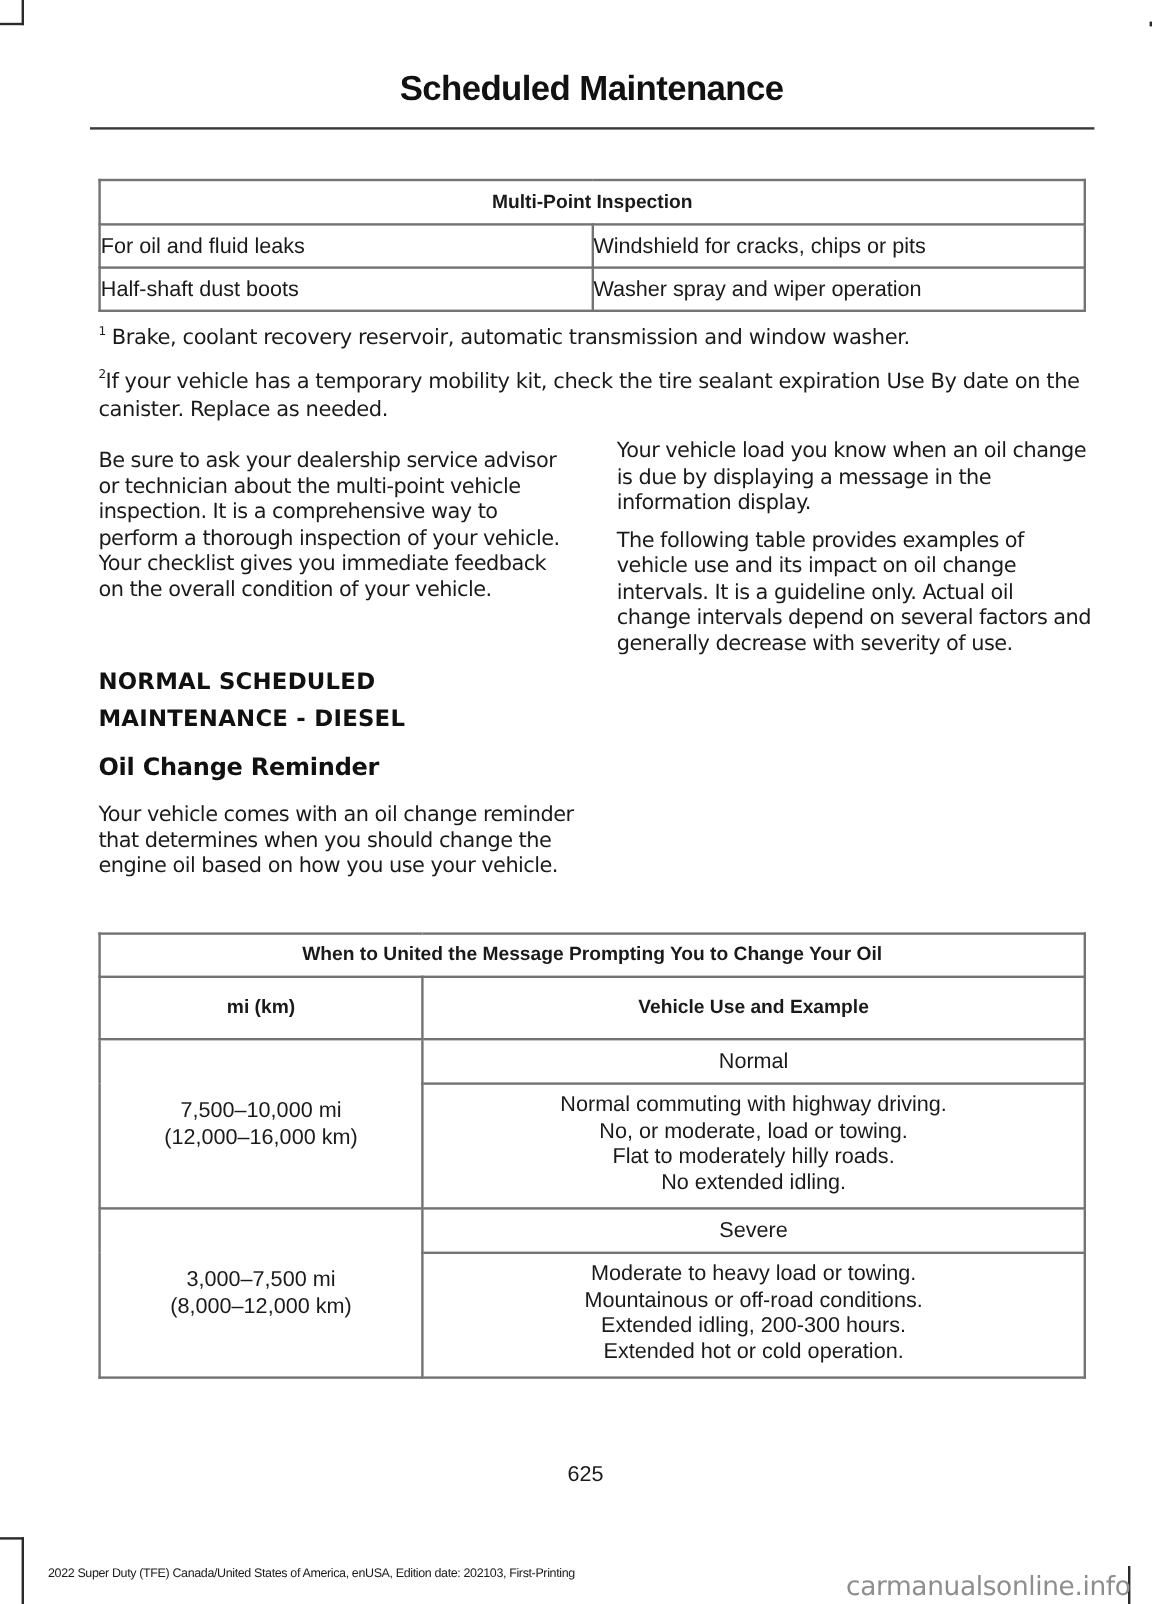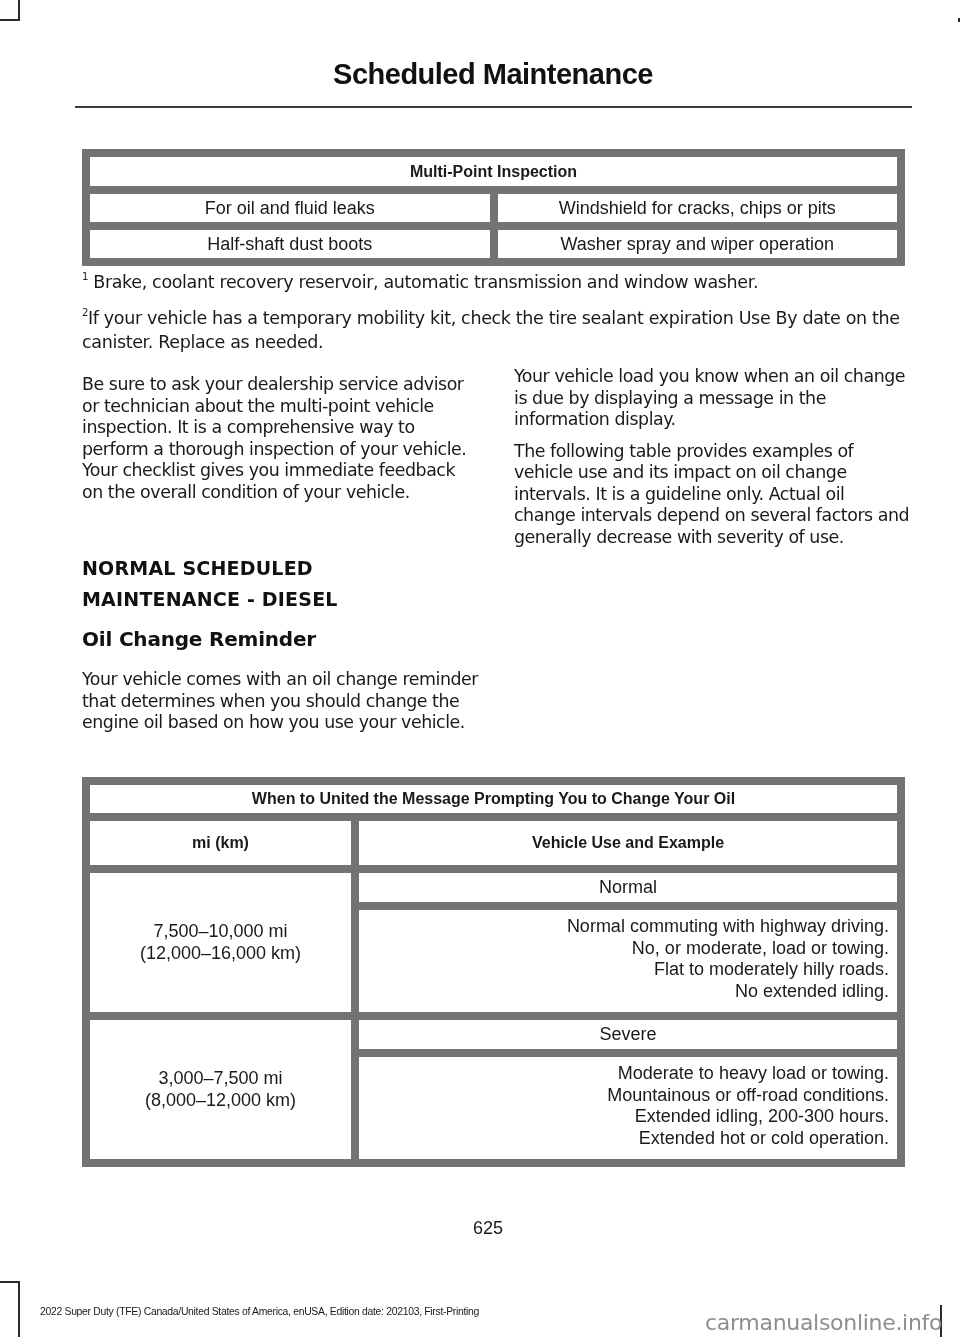--- a/index.html
+++ b/index.html
@@ -10,25 +10,25 @@
   .crop-tl { left: 0; top: 0; width: 20px; height: 21px; border-right-width: 2px; border-bottom-width: 2px; }
   .crop-bl { left: 0; top: 1281px; width: 20px; height: 56px; border-right-width: 2px; border-top-width: 2px; }
   .crop-br { left: 940px; top: 1305px; width: 2px; height: 32px; background: #2a2a2a; }
   .crop-tr { left: 958px; top: 18px; width: 2px; height: 4px; background: #2a2a2a; }
 
   .page-header { position: absolute; left: 0; top: 58px; width: 960px; text-align: center; }
   .page-header h1 { font-family: "Liberation Sans", sans-serif; font-weight: bold; font-size: 29px; letter-spacing: -0.5px; color: #111; transform: translateX(13px); }
   .header-rule { position: absolute; left: 75px; top: 106px; width: 837px; height: 2px; background: #3a3a3a; }
 
   table { border-collapse: collapse; position: absolute; left: 82px; width: 823px; }
-  td, th { border: 8px solid #737373; font-family: "Liberation Sans", sans-serif; }
+  td, th { border: 2px solid #737373; font-family: "Liberation Sans", sans-serif; }
 
   #tbl-inspection { top: 149px; }
   #tbl-inspection th { height: 37px; font-size: 16px; font-weight: bold; text-align: center; }
-  #tbl-inspection td { height: 36px; font-size: 18px; text-align: center; width: 50%; }
+  #tbl-inspection td { height: 36px; font-size: 18px; width: 50%; }
 
   .footnote { position: absolute; left: 82px; width: 826px; font-size: 17.5px; line-height: 24px; font-family: "DejaVu Sans", sans-serif; color: #1a1a1a; letter-spacing: -0.35px; }
   .footnote sup { font-size: 10px; vertical-align: 8px; }
   #fn1 { top: 265px; }
   #fn2 { top: 301px; }
 
   .col { position: absolute; width: 396px; font-family: "DejaVu Sans", sans-serif; font-size: 17.4px; line-height: 21.5px; letter-spacing: -0.45px; color: #1a1a1a; }
   .col p { margin-bottom: 10px; }
   #col-left { left: 82px; top: 374px; }
   #col-right { left: 514px; top: 366px; }
@@ -36,21 +36,21 @@
   .section-title { position: absolute; left: 82px; top: 553px; font-family: "DejaVu Sans", sans-serif; font-weight: bold; font-size: 19px; line-height: 31px; letter-spacing: 0.2px; color: #111; }
   .sub-title { position: absolute; left: 82px; top: 627px; font-family: "DejaVu Sans", sans-serif; font-weight: bold; font-size: 20px; letter-spacing: -0.2px; color: #111; }
   #para-oil { position: absolute; left: 82px; top: 669px; width: 396px; font-family: "DejaVu Sans", sans-serif; font-size: 17.4px; line-height: 21.5px; letter-spacing: -0.45px; color: #1a1a1a; }
 
   #tbl-oil { top: 777px; }
   #tbl-oil th { font-size: 16px; font-weight: bold; text-align: center; }
   #tbl-oil .title-row th { height: 36px; }
   #tbl-oil .col-head th { height: 52px; }
   #tbl-oil td.mi { width: 269px; text-align: center; font-size: 18px; line-height: 22px; }
   #tbl-oil td.sev { height: 37px; text-align: center; font-size: 18px; }
-  #tbl-oil td.desc { text-align: right; font-size: 18px; line-height: 21.7px; padding: 6px 8px 9px 8px; vertical-align: top; }
+  #tbl-oil td.desc { text-align: center; font-size: 18px; line-height: 21.7px; padding: 6px 8px 9px 8px; vertical-align: top; }
   #tbl-oil td.desc span { display: block; }
   .row-normal-desc td.desc { height: 100px; }
   .row-severe-desc td.desc { height: 102px; }
 
   .page-number { position: absolute; left: 0; top: 1218px; width: 960px; text-align: center; font-family: "Liberation Sans", sans-serif; font-size: 18px; transform: translateX(8px); }
   .footer-text { position: absolute; left: 40px; top: 1306px; font-family: "Liberation Sans", sans-serif; font-size: 10.4px; letter-spacing: -0.3px; color: #1a1a1a; }
   .watermark { position: absolute; left: 705px; top: 1310px; font-family: "DejaVu Sans", sans-serif; font-size: 22px; color: #8e8e8e; letter-spacing: -0.3px; }
 </style>
 </head>
 <body>

